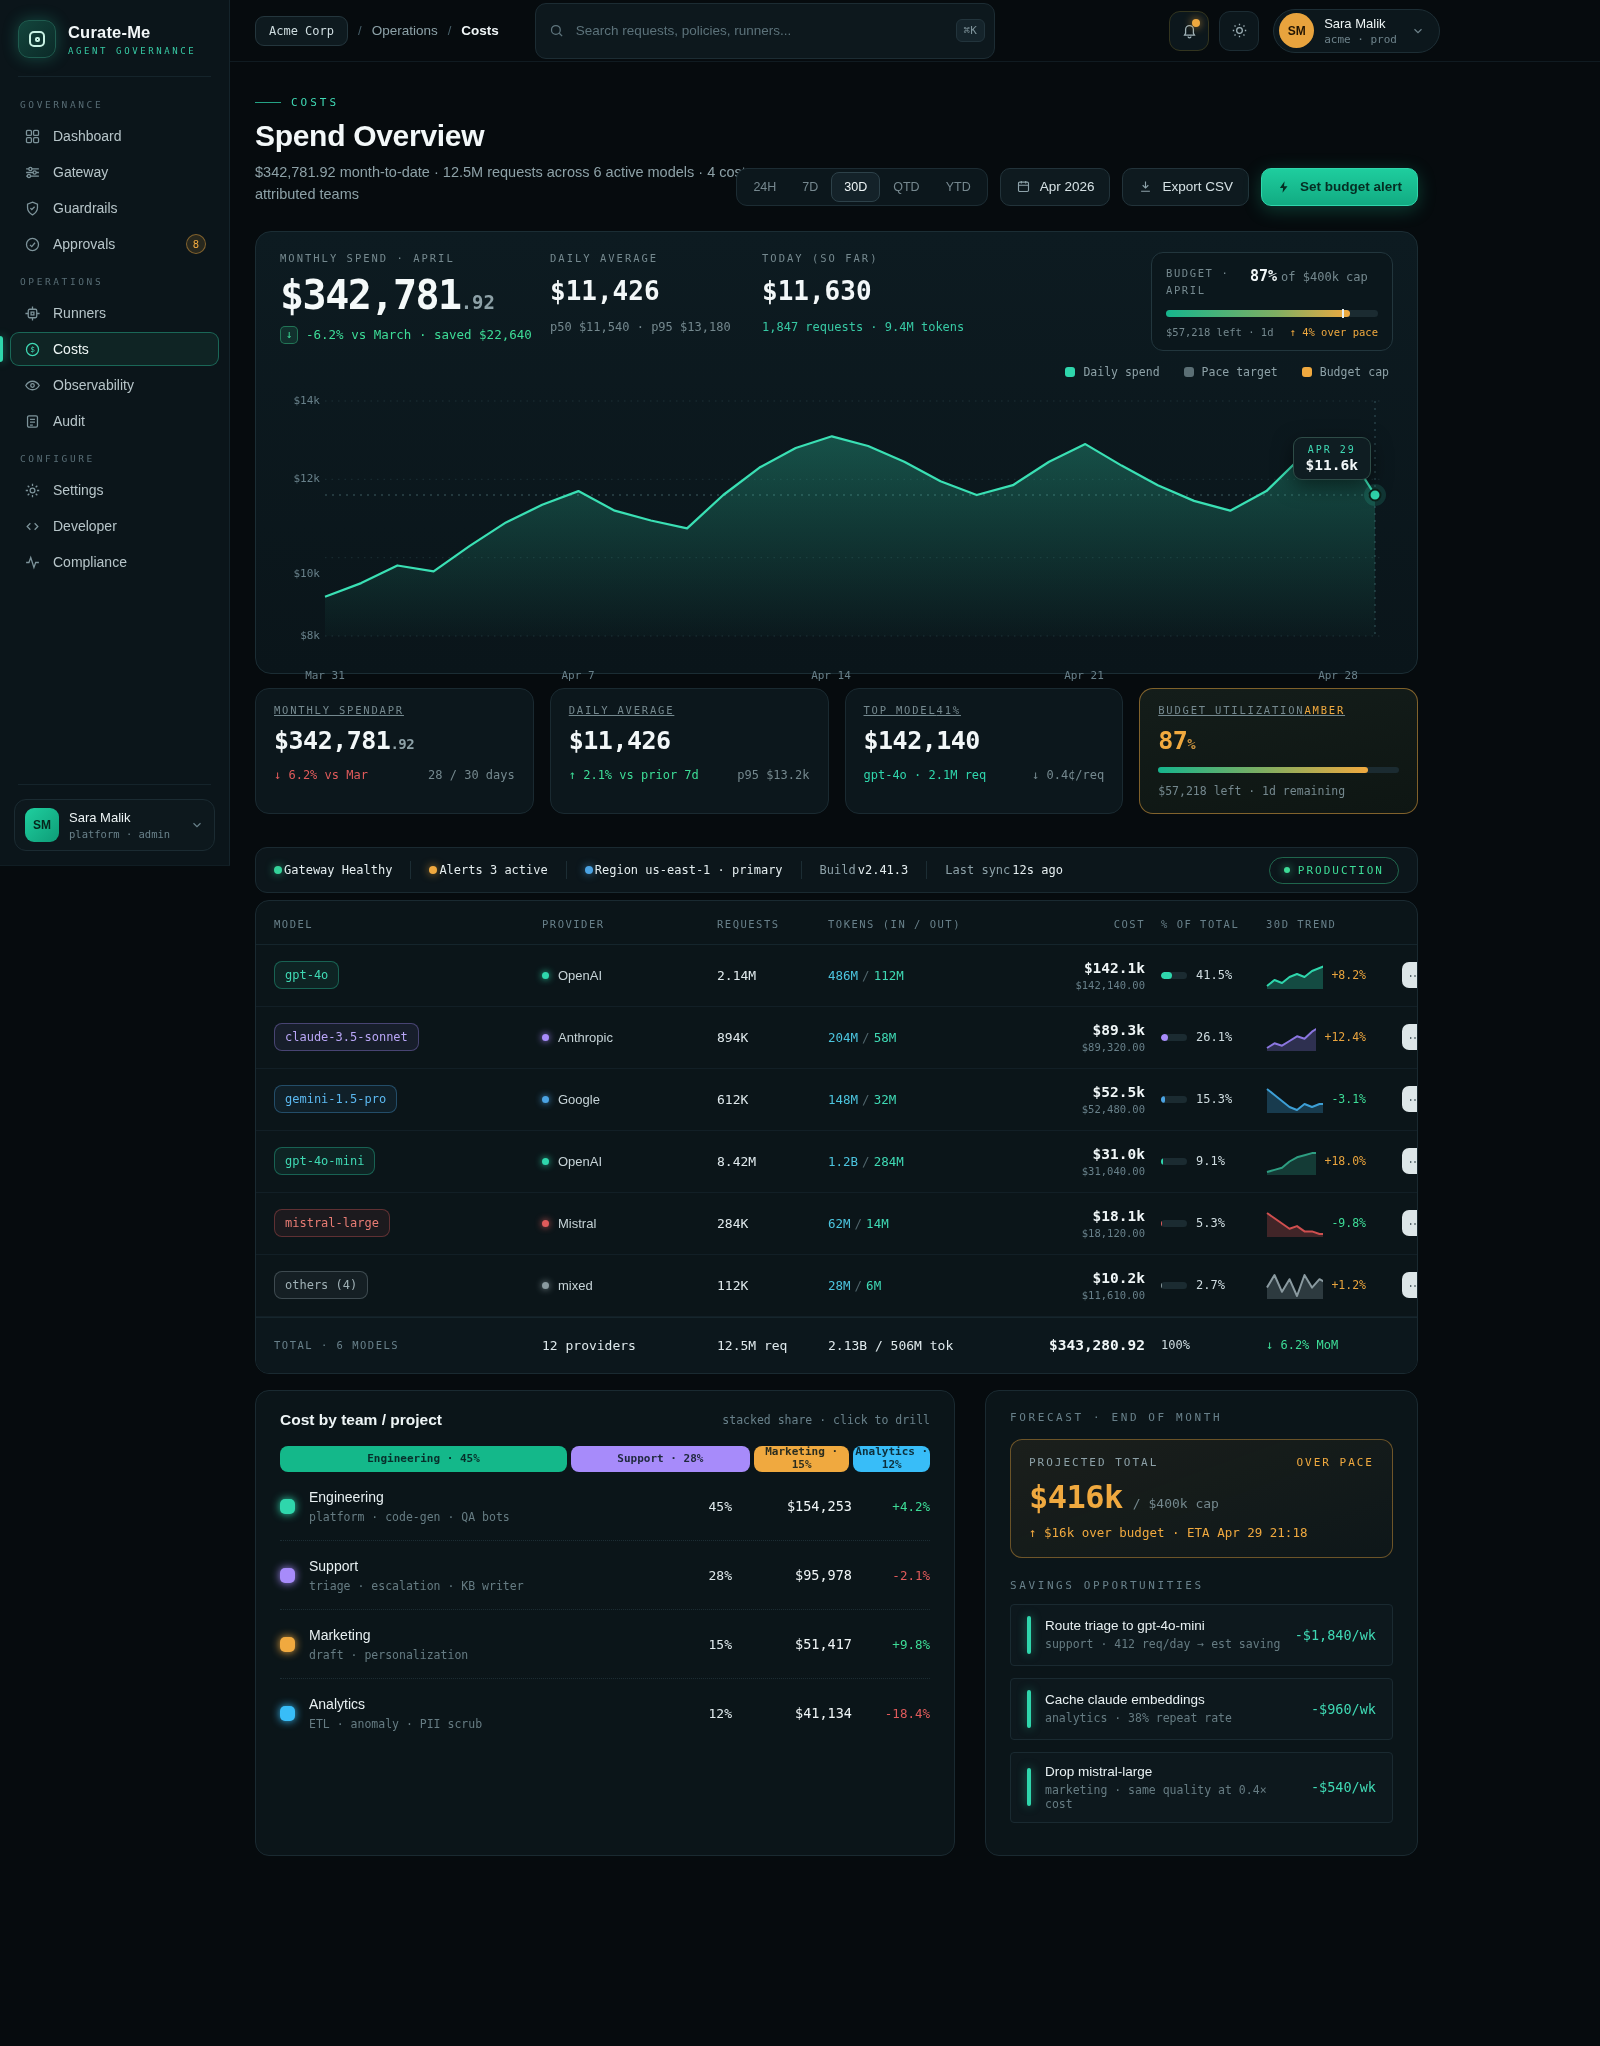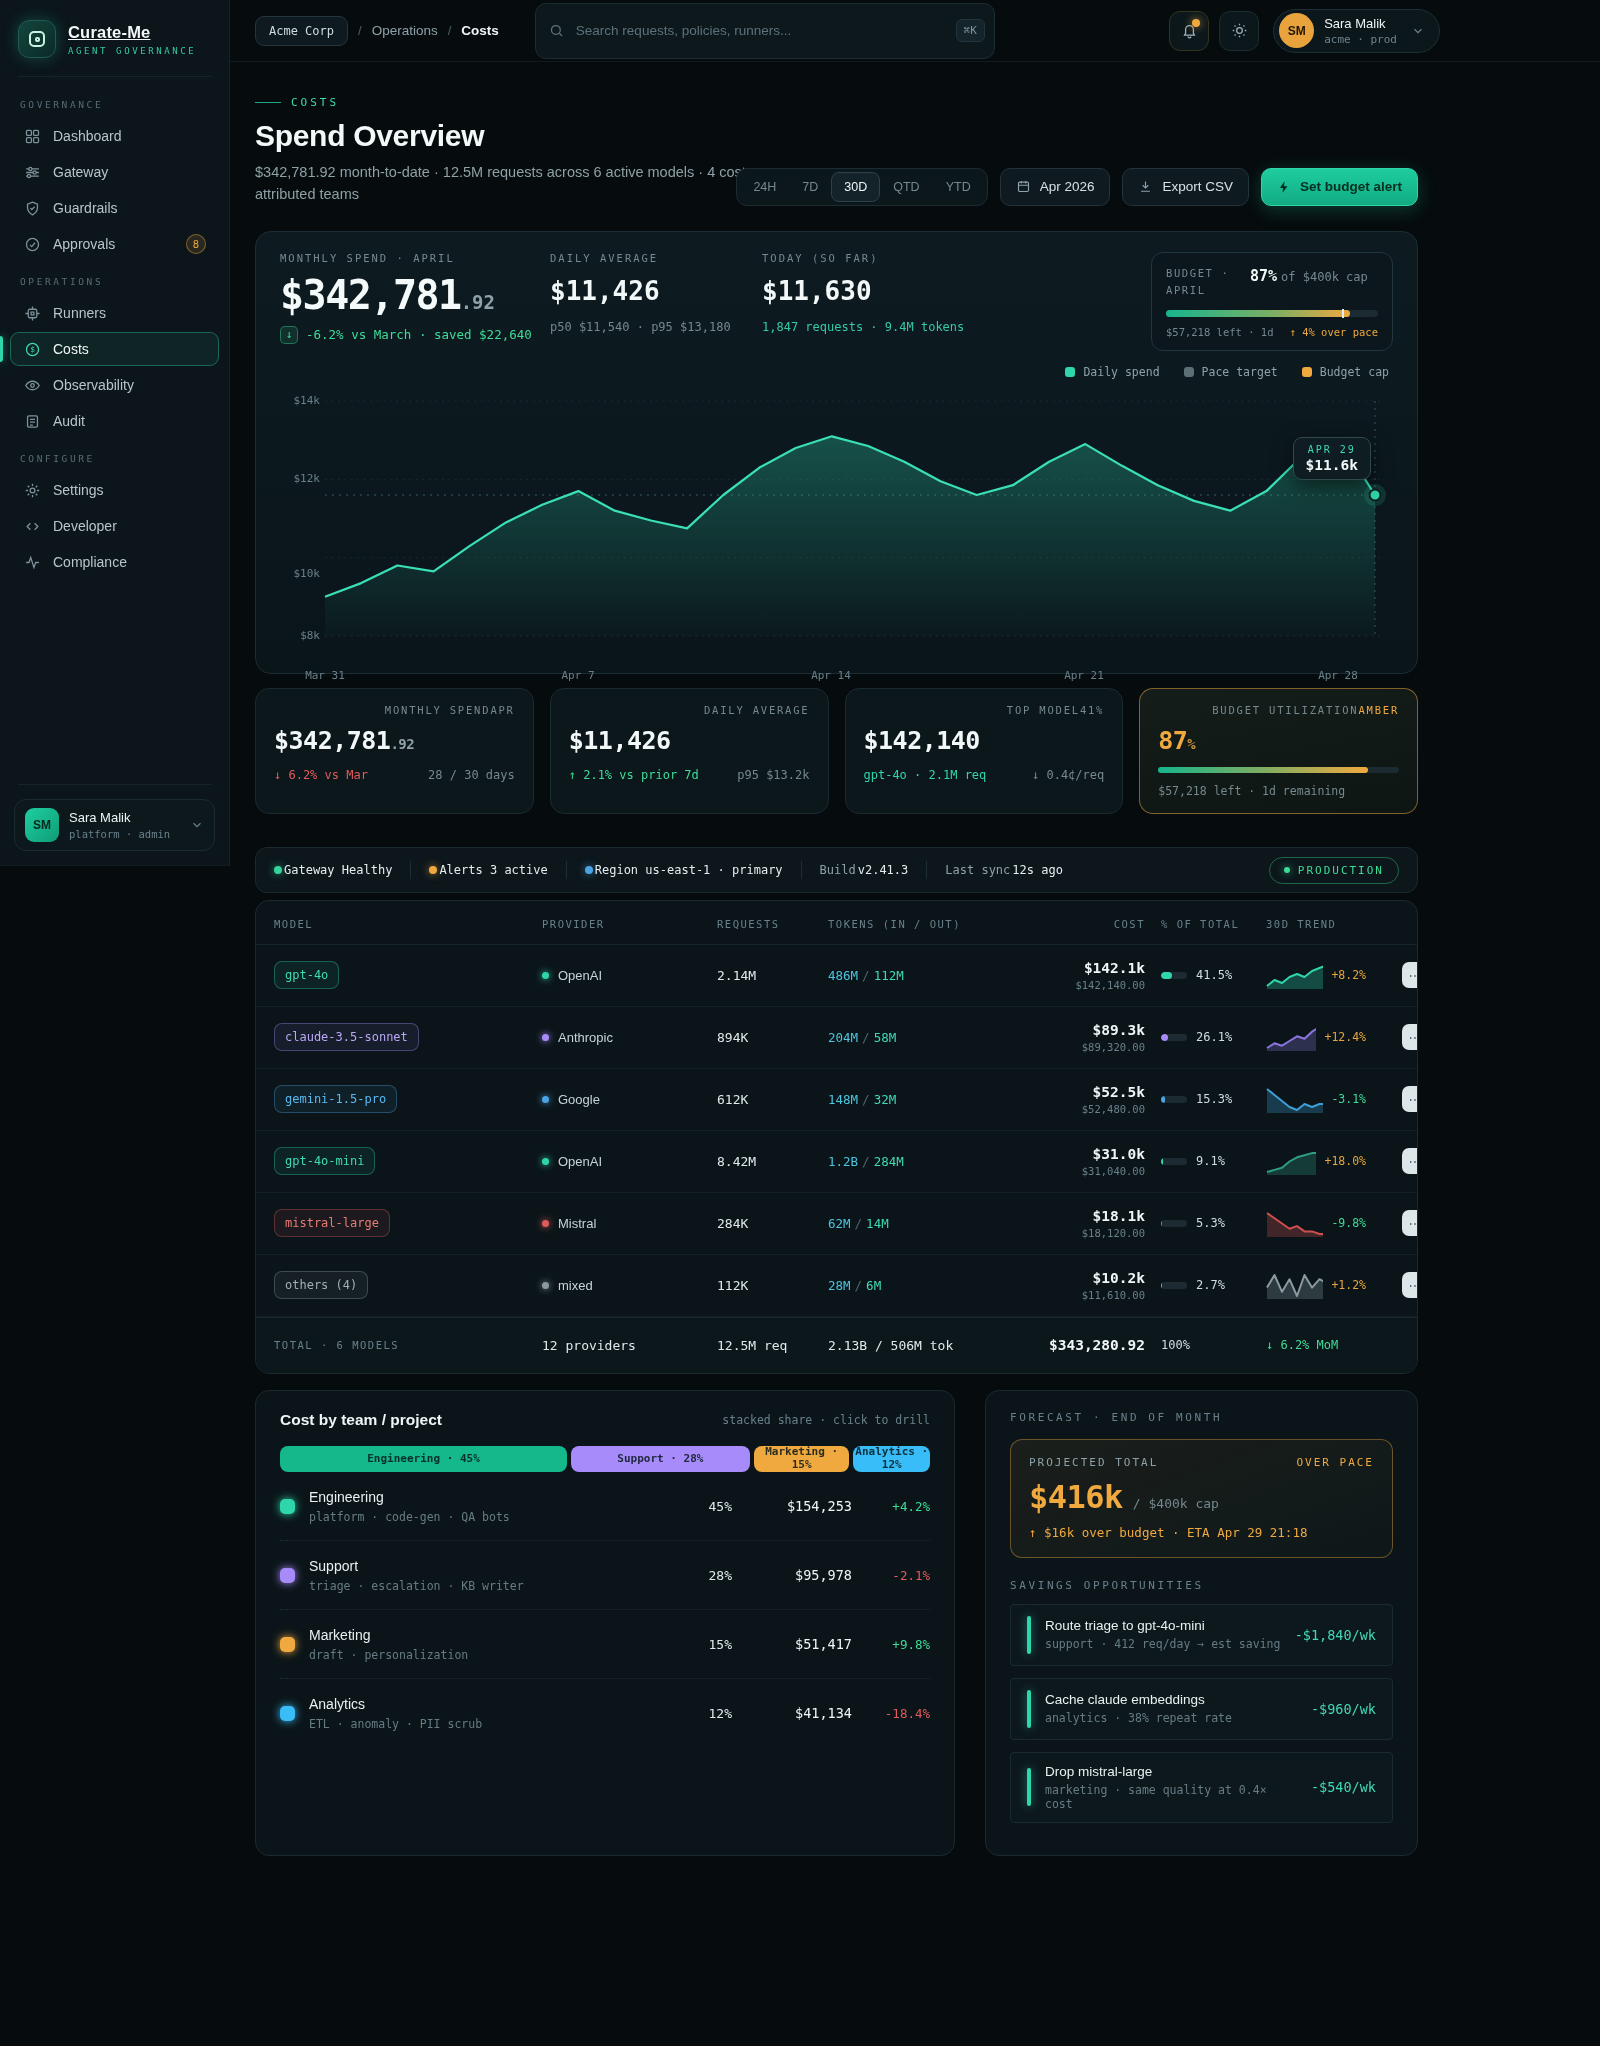--- a/index.html
+++ b/index.html
@@ -13,21 +13,21 @@
   .app { display:flex; align-items:flex-start; }
 
   
   .sidebar { width:230px; height:866px; background:#0b151a; border-right:1px solid #15242b; border-bottom:1px solid #101d23; flex:none; display:flex; flex-direction:column; }
   .logo-row { display:flex; align-items:center; gap:12px; padding:20px 18px 16px; }
   .logo-mark { width:38px; height:38px; border-radius:11px; flex:none;
     background:linear-gradient(135deg,#13453c,#0b2a28); border:1px solid #1f5c4f;
     box-shadow:0 0 16px rgba(47,214,172,.28); display:flex; align-items:center; justify-content:center; }
   .logo-core { width:16px; height:16px; border:2px solid #c8f1e3; border-radius:5px; display:flex; align-items:center; justify-content:center; }
   .logo-core i { width:5px; height:5px; border:2px solid #c8f1e3; border-radius:2px; display:block; }
-  .app-name { font-size:16.5px; font-weight:bold; color:#f2f7f8; letter-spacing:.2px;text-decoration:underline; }
+  .app-name { font-size:16.5px; font-weight:bold; color:#f2f7f8; letter-spacing:.2px; }
   .app-tag { font-size:9px; letter-spacing:2.6px; color:#37c9a4; margin-top:4px; font-family:"DejaVu Sans Mono",monospace; }
   .side-divider { height:1px; background:#15242b; margin:2px 18px 8px; }
   .nav-label { font-size:9.5px; letter-spacing:2.6px; color:#586d75; padding:14px 20px 8px; font-family:"DejaVu Sans Mono",monospace; }
   .nav-item { position:relative; display:flex; align-items:center; gap:12px; height:34px; margin:1px 10px; padding:0 12px; border-radius:9px; border:1px solid transparent; color:#b7c5c9; font-size:14px; cursor:pointer; }
   .nav-item .nicon { width:18px; height:18px; color:#7d939a; flex:none; display:flex; align-items:center; justify-content:center; }
   .nav-item.active { background:rgba(19,46,43,.6); border-color:rgba(47,214,172,.38); color:#eef6f5; }
   .nav-item.active .nicon { color:#3fd9b4; }
   .nav-item.active::before { content:""; position:absolute; left:-11px; top:3px; width:3px; height:26px; background:#2fd6ac; border-radius:0 3px 3px 0; box-shadow:0 0 8px rgba(47,214,172,.7); }
   .nav-badge { margin-left:auto; width:20px; height:20px; border-radius:50%; background:rgba(240,169,63,.13); border:1px solid rgba(240,169,63,.45); color:#f0a93f; font-size:10.5px; display:flex; align-items:center; justify-content:center; font-family:"DejaVu Sans Mono",monospace; }
   .side-spacer { flex:1; }
@@ -110,21 +110,21 @@
   .x-ticks span { position:absolute; transform:translateX(-50%); white-space:nowrap;margin-top:28px; }
   .xt0{left:45px;} .xt1{left:298px;} .xt2{left:551px;} .xt3{left:804px;} .xt4{left:1058px;}
   .chart-tip { position:absolute; right:22px; top:54px; background:#0f1d22; border:1px solid #2e4c47; border-radius:9px; padding:6px 12px; text-align:center; box-shadow:0 6px 20px rgba(0,0,0,.5); }
   .tip-date { font-size:10px; letter-spacing:2px; color:#3fd9b4; font-family:"DejaVu Sans Mono",monospace; }
   .tip-val { font-size:14.5px; font-weight:bold; color:#f2f7f8; margin-top:2px; font-family:"DejaVu Sans Mono",monospace; }
 
   
   .stat-row { display:flex; gap:16px; margin-top:14px; }
   .stat-card { flex:1; background:#0c171c; border:1px solid #1a2a31; border-radius:14px; padding:15px 18px; }
   .stat-card.amber { border-color:rgba(240,169,63,.5); background:linear-gradient(170deg,#141d1a,#0e1613); }
-  .sc-top { display:flex; justify-content:flex-end; font-size:10.5px; letter-spacing:1.8px; color:#75898f; font-family:"DejaVu Sans Mono",monospace; }
+  .sc-top { display:flex; justify-content:flex-start; font-size:10.5px; letter-spacing:1.8px; color:#75898f; font-family:"DejaVu Sans Mono",monospace;text-decoration:underline; }
   .sc-tag.amber-t { color:#f0a93f; }
   .sc-value { font-family:"DejaVu Sans Mono",monospace; font-weight:bold; font-size:25px; color:#f2f7f8; margin-top:10px; letter-spacing:-.5px; }
   .sc-value.amber-t { color:#f0a93f; }
   .sc-cents { font-size:14px; color:#8da1a7; } .sc-unit { font-size:14px; color:#cc9440; }
   .sc-foot { display:flex; justify-content:space-between; margin-top:13px; font-size:12px; font-family:"DejaVu Sans Mono",monospace; }
   .sc-foot .fr { color:#74888e; }
   .sc-bar { height:6px; border-radius:3px; background:#1b2b31; margin-top:12px; }
   .sc-bar-fill { height:100%; border-radius:3px; background:linear-gradient(90deg,#16b58d,#7fae62,#f0a93f); }
   .sc-foot-single { margin-top:11px; font-size:11.5px; color:#74888e; font-family:"DejaVu Sans Mono",monospace; }
 

